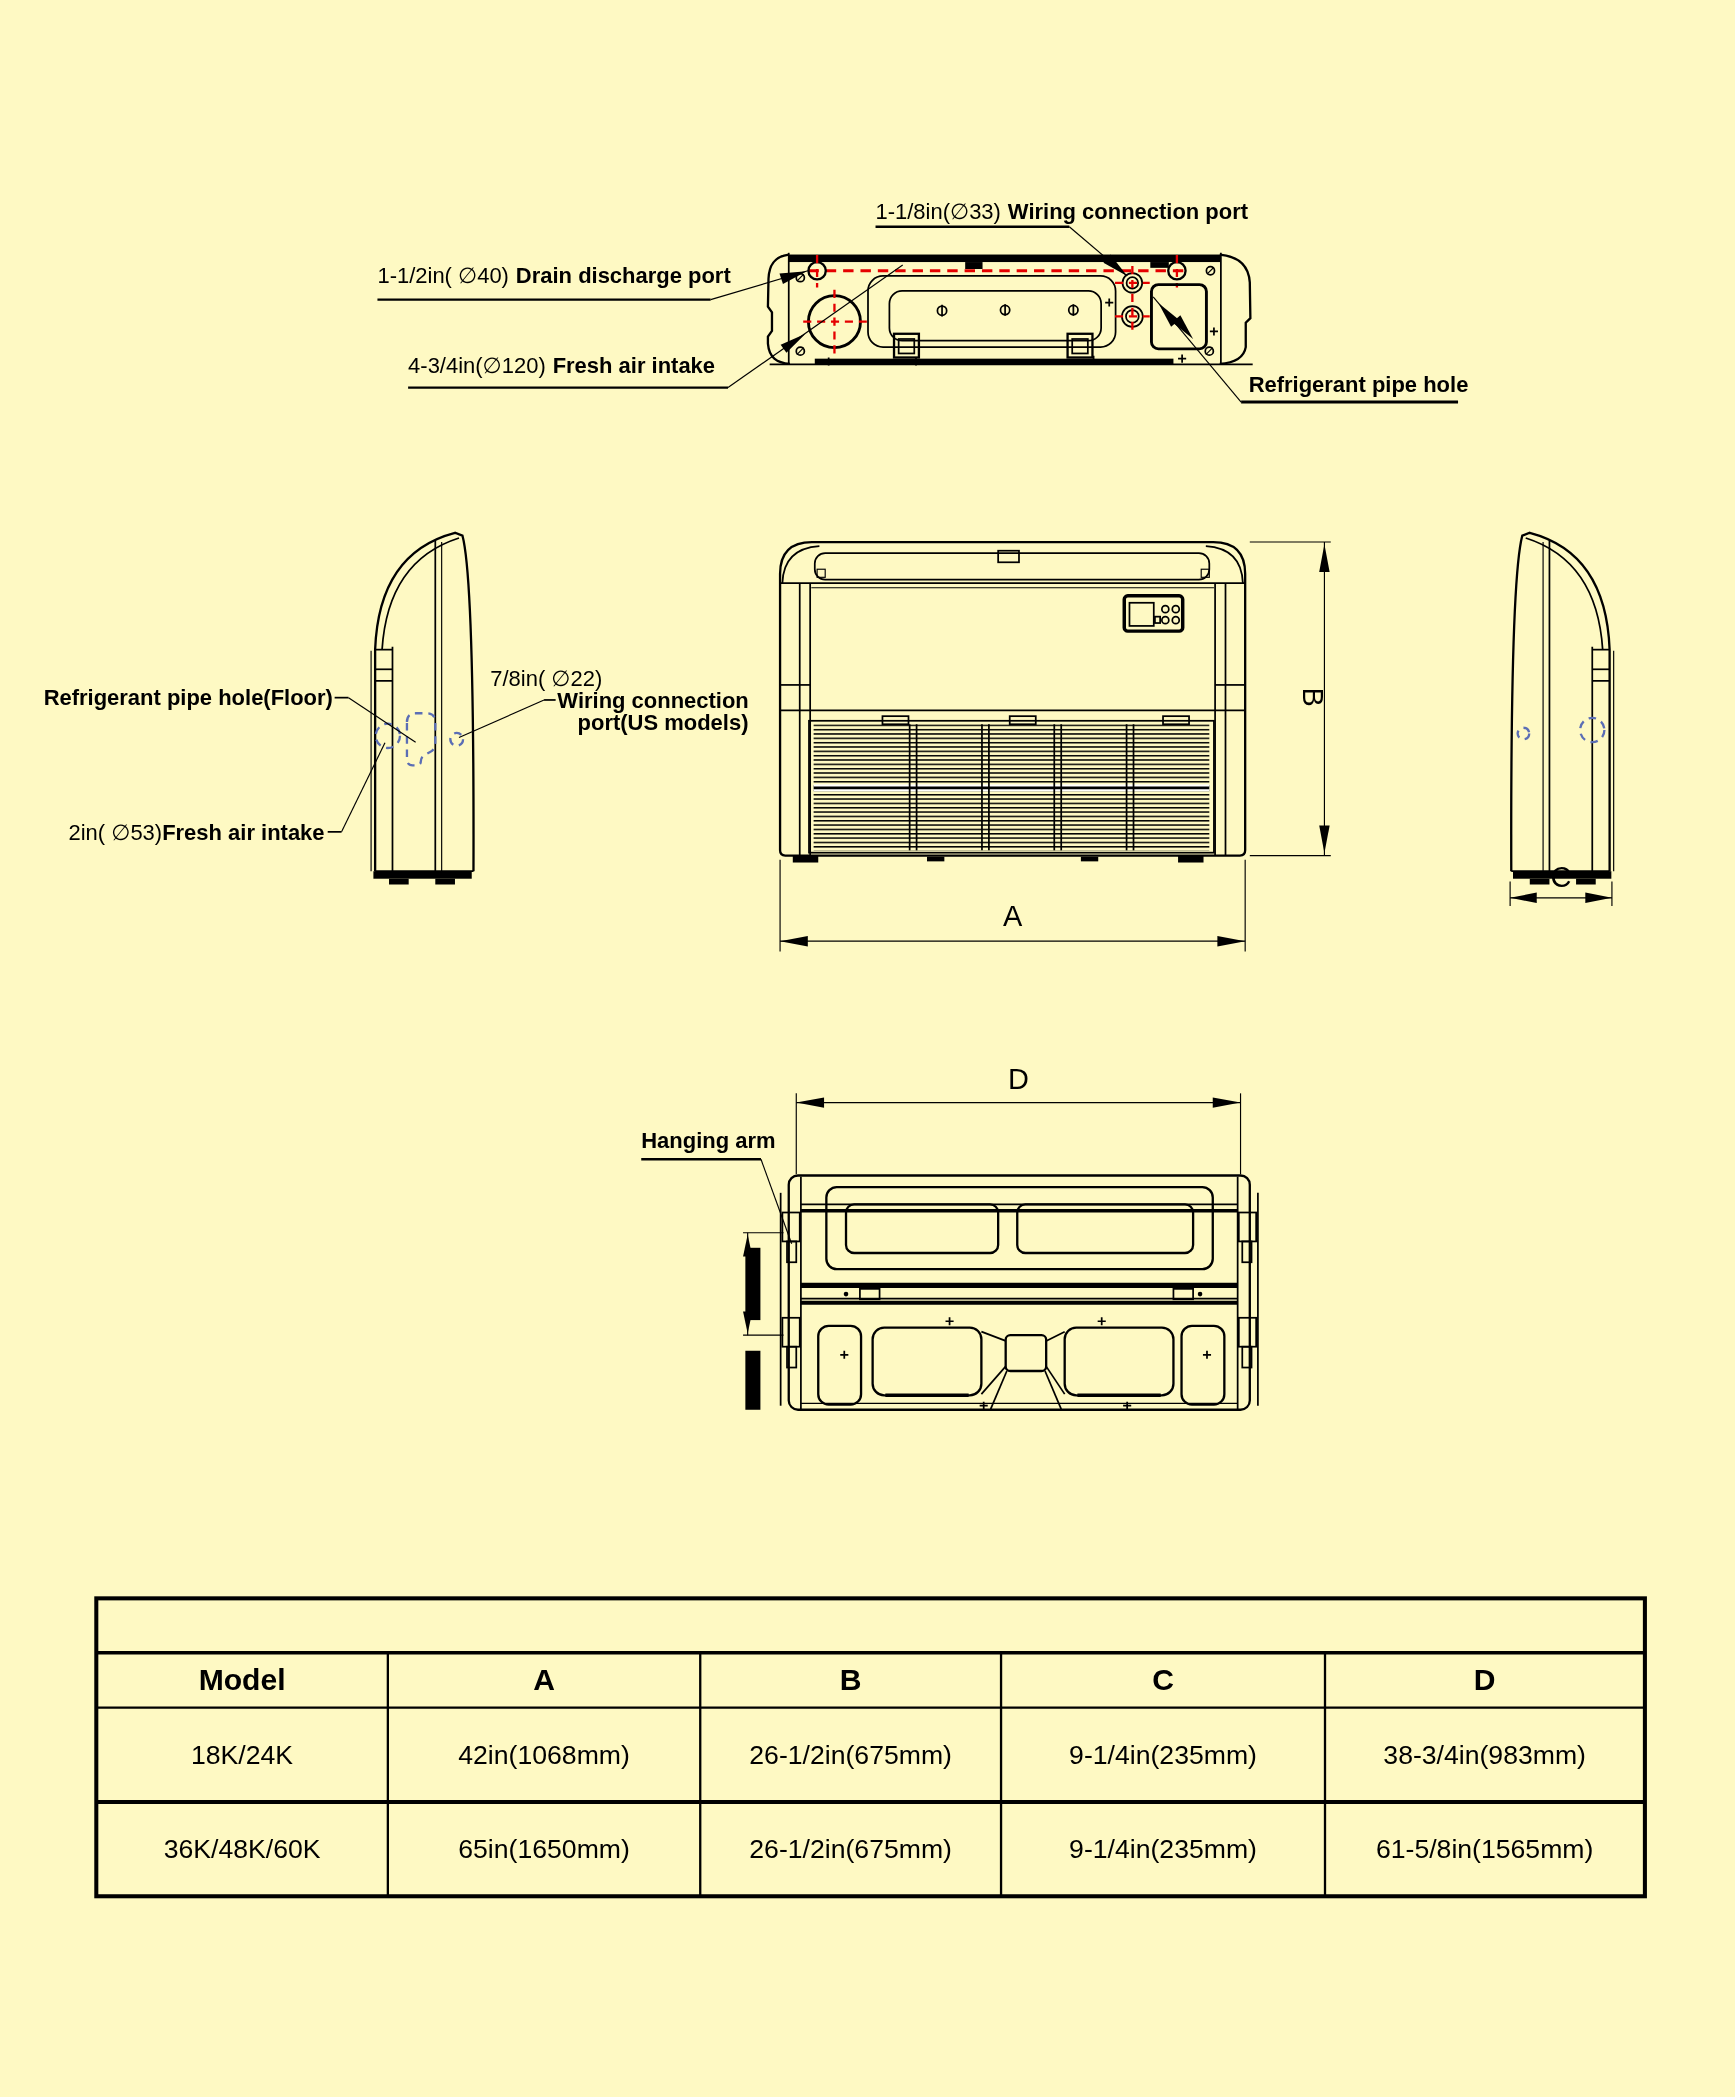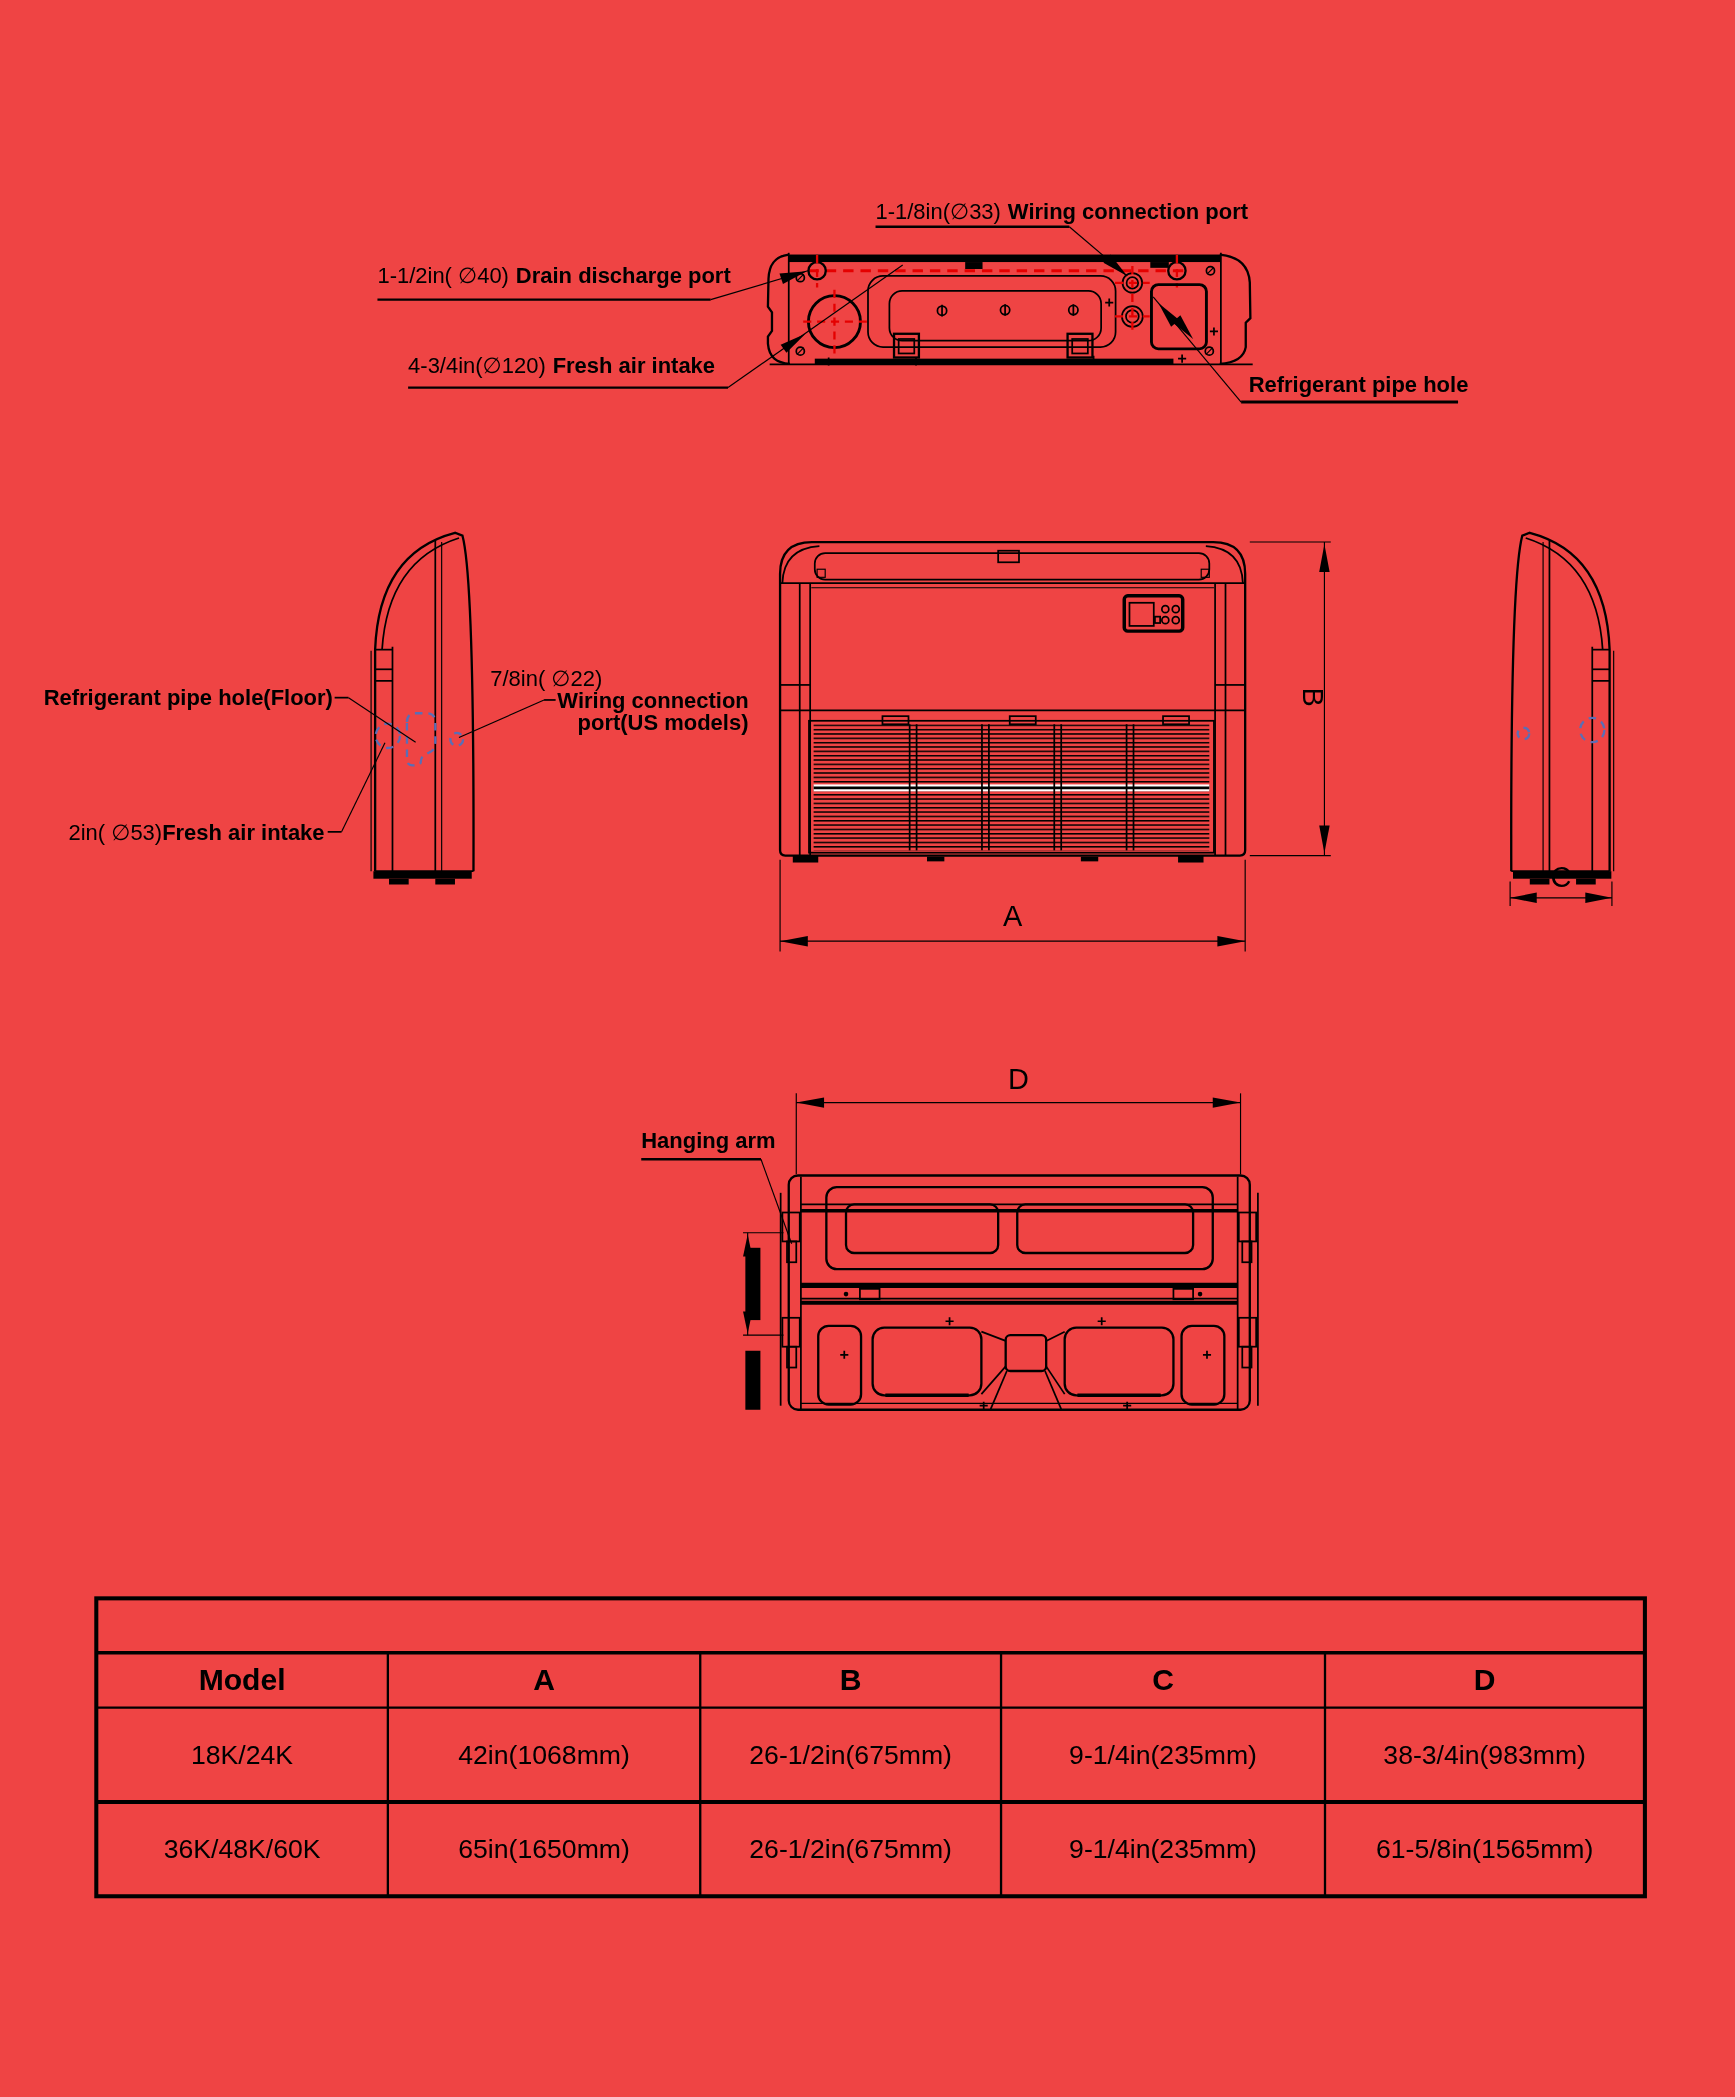--- a/index.html
+++ b/index.html
@@ -1,16 +1,16 @@
 <!DOCTYPE html>
 <html style="--centerline-red: #e50000; --hole-blue: #5b6eb5; --line-black: #000000;font-size:9.3px"><head>
 <meta charset="utf-8">
 <style>
   html,body{margin:0;padding:0;background:#fff;}
-  .canvas{position:relative;width:1736px;height:2097px;background:#ef4444;overflow:hidden;}
+  .canvas{position:relative;width:1736px;height:2097px;background:#fef9c3;overflow:hidden;}
   .canvas svg{position:absolute;left:0;top:0;}
   
   .ln{stroke:#000;fill:none;}
   .fillb{fill:#000;stroke:none;}
   .red{stroke:var(--centerline-red,#e50000);fill:none;stroke-width:5;stroke-dasharray:18 12;}
   .redc{stroke:var(--centerline-red,#e50000);fill:none;stroke-width:4;stroke-dasharray:14 10;}
   .blue{stroke:var(--hole-blue,#5b6eb5);fill:none;stroke-width:4;stroke-dasharray:13 10;}
   
   text{font-family:"Liberation Sans","DejaVu Sans",sans-serif;fill:#000;stroke:none;}
   .lbl{font-size:38px;font-weight:bold;}

